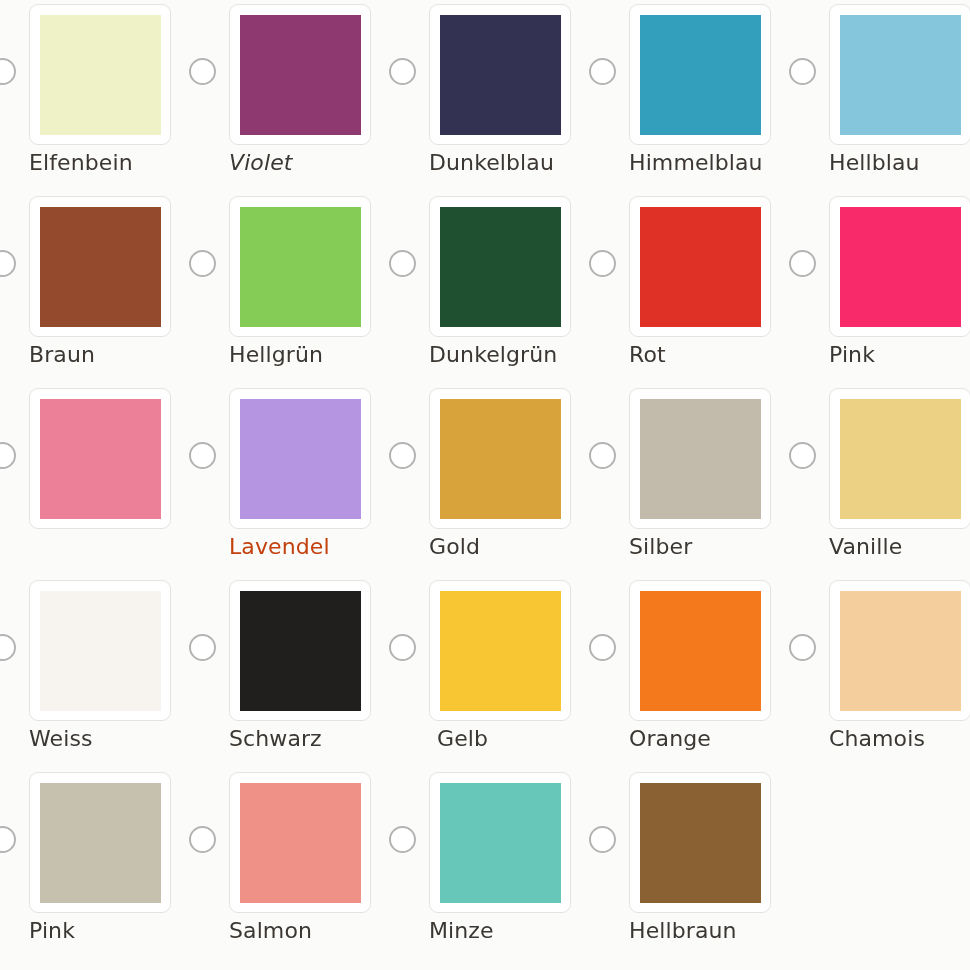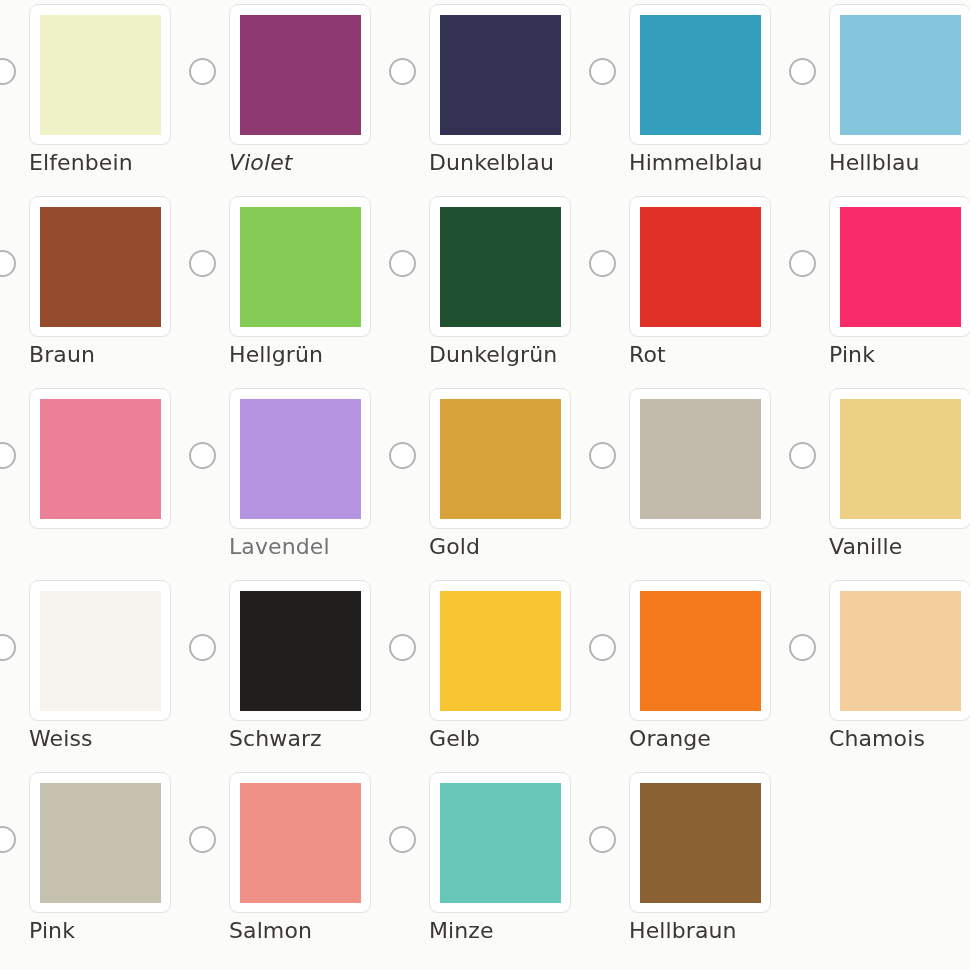--- a/index.html
+++ b/index.html
@@ -171,34 +171,35 @@
         <div class="radio-circle" style="border-color: rgb(180, 180, 180);"></div>
         <div class="swatch-card" style="background: rgb(255, 255, 255); border-color: rgb(228, 228, 226);">
           <div class="swatch-chip" title="Hellrosa" style="background: rgb(237, 128, 153);"></div>
         </div>
       </div>
       <div class="color-option">
         <div class="radio-circle" style="border-color: rgb(180, 180, 180);"></div>
         <div class="swatch-card" style="background: rgb(255, 255, 255); border-color: rgb(228, 228, 226);">
           <div class="swatch-chip" title="Lavendel" style="background: rgb(181, 149, 226);"></div>
         </div>
-        <div class="color-label" style="color: #737373;">Lavendel</div>
+        <div class="color-label" style="color: #c2410c;">Lavendel</div>
       </div>
       <div class="color-option">
         <div class="radio-circle" style="border-color: rgb(180, 180, 180);"></div>
         <div class="swatch-card" style="background: rgb(255, 255, 255); border-color: rgb(228, 228, 226);">
           <div class="swatch-chip" title="Gold" style="background: rgb(217, 163, 60);"></div>
         </div>
         <div class="color-label" style="color: rgb(59, 55, 51);">Gold</div>
       </div>
       <div class="color-option">
         <div class="radio-circle" style="border-color: rgb(180, 180, 180);"></div>
         <div class="swatch-card" style="background: rgb(255, 255, 255); border-color: rgb(228, 228, 226);">
           <div class="swatch-chip" title="Silber" style="background: rgb(194, 187, 172);"></div>
         </div>
+        <div class="color-label" style="color: rgb(59, 55, 51);">Silber</div>
       </div>
       <div class="color-option">
         <div class="radio-circle" style="border-color: rgb(180, 180, 180);"></div>
         <div class="swatch-card" style="background: rgb(255, 255, 255); border-color: rgb(228, 228, 226);">
           <div class="swatch-chip" title="Vanille" style="background: rgb(236, 209, 132);"></div>
         </div>
         <div class="color-label" style="color: rgb(59, 55, 51);">Vanille</div>
       </div>
       <div class="color-option">
         <div class="radio-circle" style="border-color: rgb(180, 180, 180);"></div>
@@ -212,21 +213,21 @@
         <div class="swatch-card" style="background: rgb(255, 255, 255); border-color: rgb(228, 228, 226);">
           <div class="swatch-chip" title="Schwarz" style="background: rgb(33, 31, 30);"></div>
         </div>
         <div class="color-label" style="color: rgb(59, 55, 51);">Schwarz</div>
       </div>
       <div class="color-option">
         <div class="radio-circle" style="border-color: rgb(180, 180, 180);"></div>
         <div class="swatch-card" style="background: rgb(255, 255, 255); border-color: rgb(228, 228, 226);">
           <div class="swatch-chip" title="Gelb" style="background: rgb(248, 198, 51);"></div>
         </div>
-        <div class="color-label" style="color: rgb(59, 55, 51);">Gelb</div>
+        <div class="color-label" style="color: rgb(59, 55, 51); margin-left: 8px;">Gelb</div>
       </div>
       <div class="color-option">
         <div class="radio-circle" style="border-color: rgb(180, 180, 180);"></div>
         <div class="swatch-card" style="background: rgb(255, 255, 255); border-color: rgb(228, 228, 226);">
           <div class="swatch-chip" title="Orange" style="background: rgb(244, 121, 29);"></div>
         </div>
         <div class="color-label" style="color: rgb(59, 55, 51);">Orange</div>
       </div>
       <div class="color-option">
         <div class="radio-circle" style="border-color: rgb(180, 180, 180);"></div>

